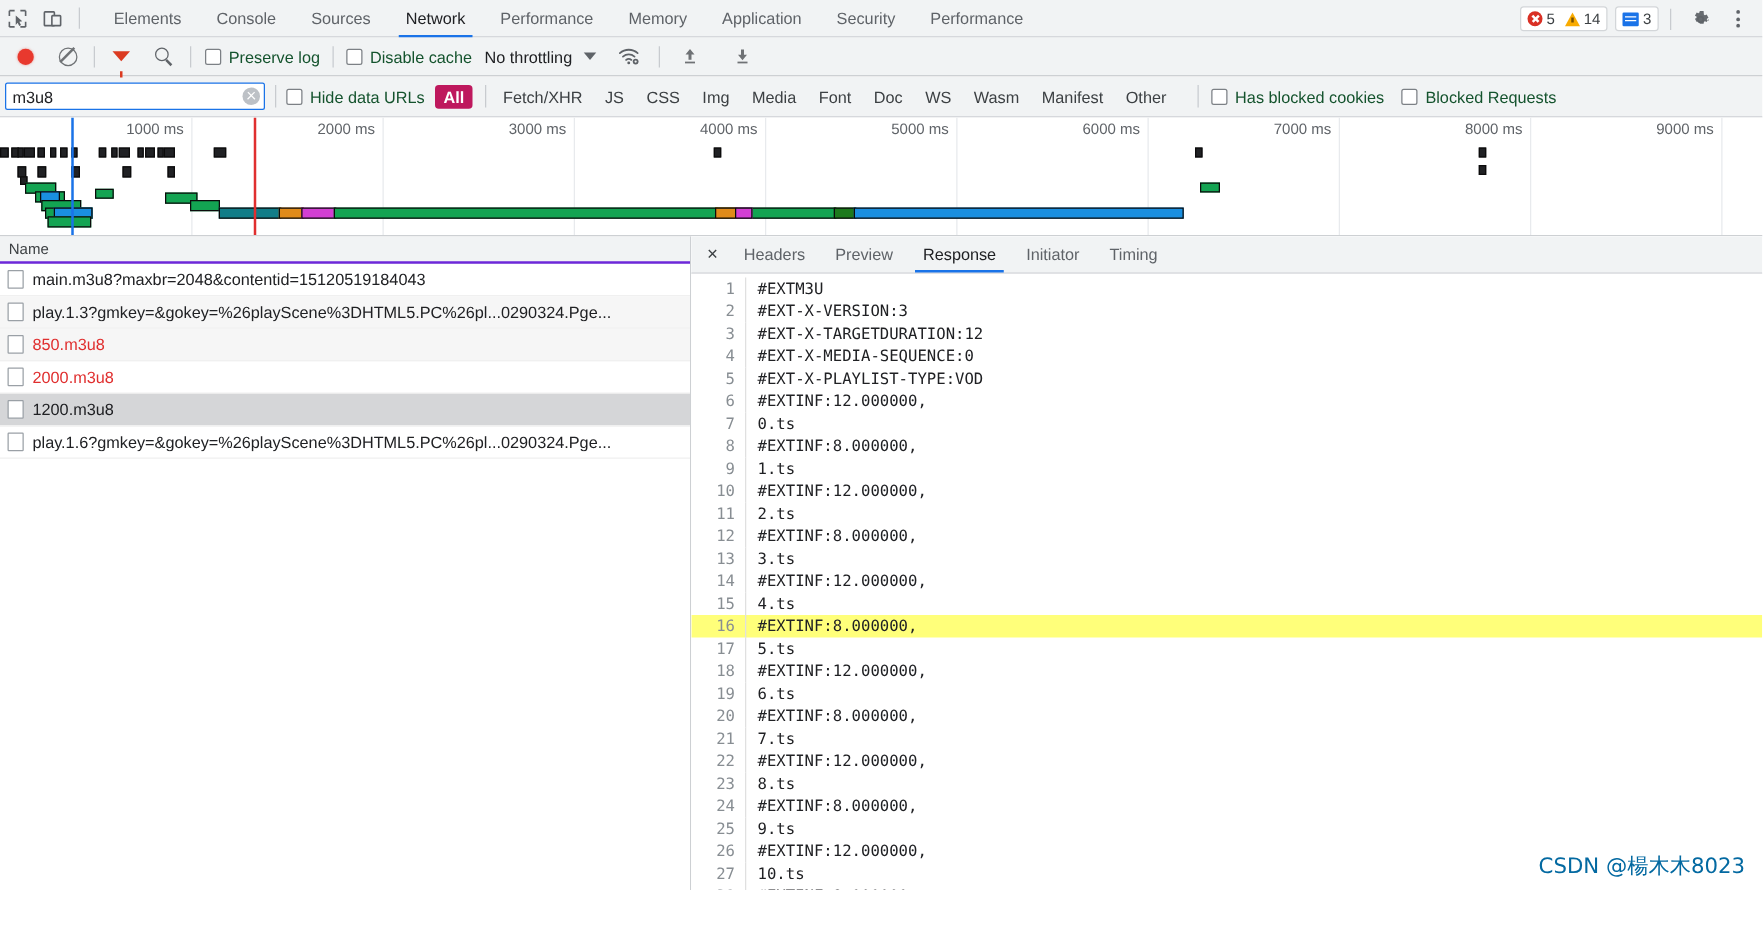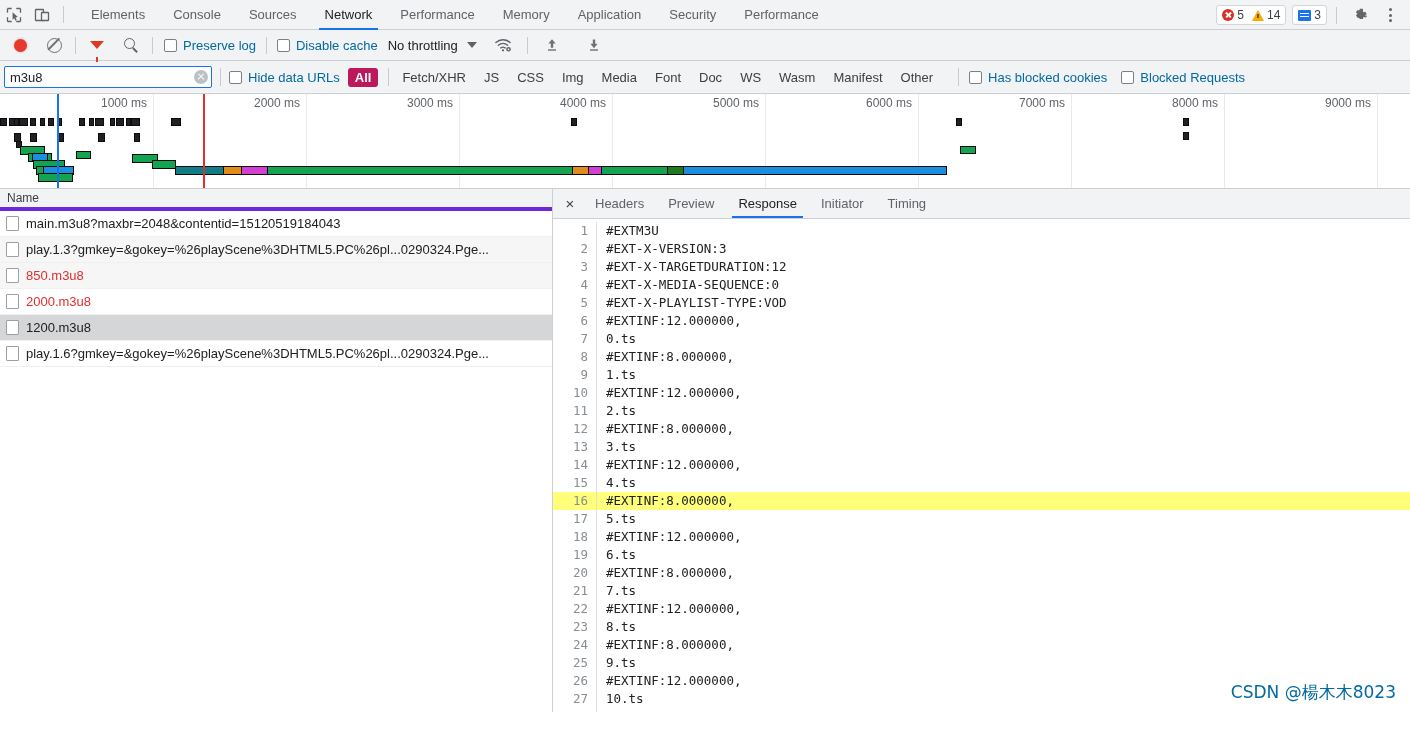--- a/index.html
+++ b/index.html
@@ -119,21 +119,21 @@
     content:""; position:absolute; left: 10px; top: 10px; width: 6px; height: 1.7px;
     background: #5f6368; transform: rotate(45deg); transform-origin: left center;
   }
 
   .chk {
     width: 13px; height: 13px; border: 1px solid #7c8085; border-radius: 2px;
     background: #fff; display: inline-block; flex: 0 0 auto;
   }
   .chk-label {
     display: flex; align-items: center; gap: 6px;
-    font-size: 13px; color: #0369a1; cursor: pointer; white-space: nowrap; justify-content: space-between;
+    font-size: 13px; color: #14532d; cursor: pointer; white-space: nowrap; justify-content: space-between;
   }
 
   .throttle-sel {
     display: flex; align-items: center; gap: 9px;
     font-size: 13px; color: #202124; cursor: pointer; margin-left: 10px;
   }
   .caret-dn {
     width:0; height:0; border-left:5px solid transparent; border-right:5px solid transparent;
     border-top:6px solid #5f6368;
   }
@@ -202,21 +202,21 @@
   
   .req-panel {
     width: 553px; min-width: 553px;
     border-right: 1px solid #cdd0d3;
     display: flex; flex-direction: column;
     background: #fff; overflow: hidden;
   }
   .req-head {
     height: 22px; min-height: 22px;
     background: #f1f3f4;
-    border-bottom: 4px solid #6d28d9;
+    border-bottom: 2px solid #6d28d9;
     display: flex; align-items: center;
     padding-left: 7px;
     font-size: 12px; color: #3c4043;
   }
   .req-rows { flex: 1; overflow: hidden; }
   .req-row {
     height: 26px; display: flex; align-items: center;
     padding-left: 6px; gap: 7px;
     font-size: 13px; color: #202124;
     border-bottom: 1px solid #f0f0f0;

